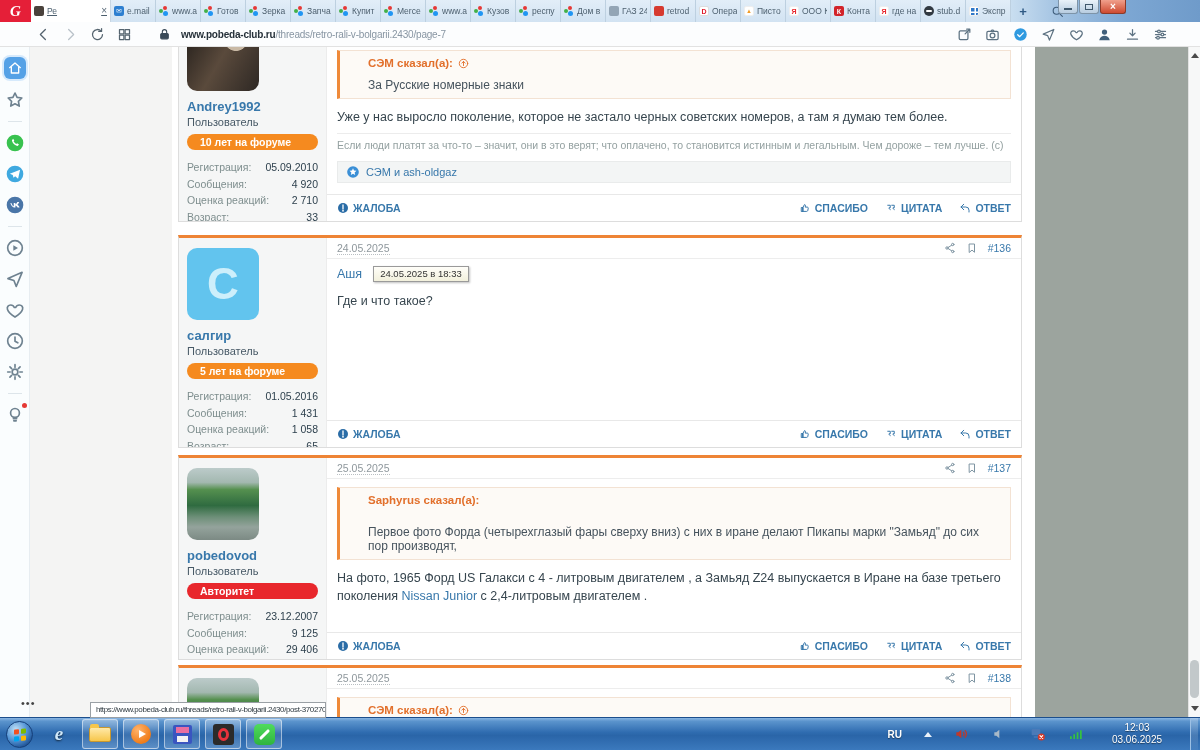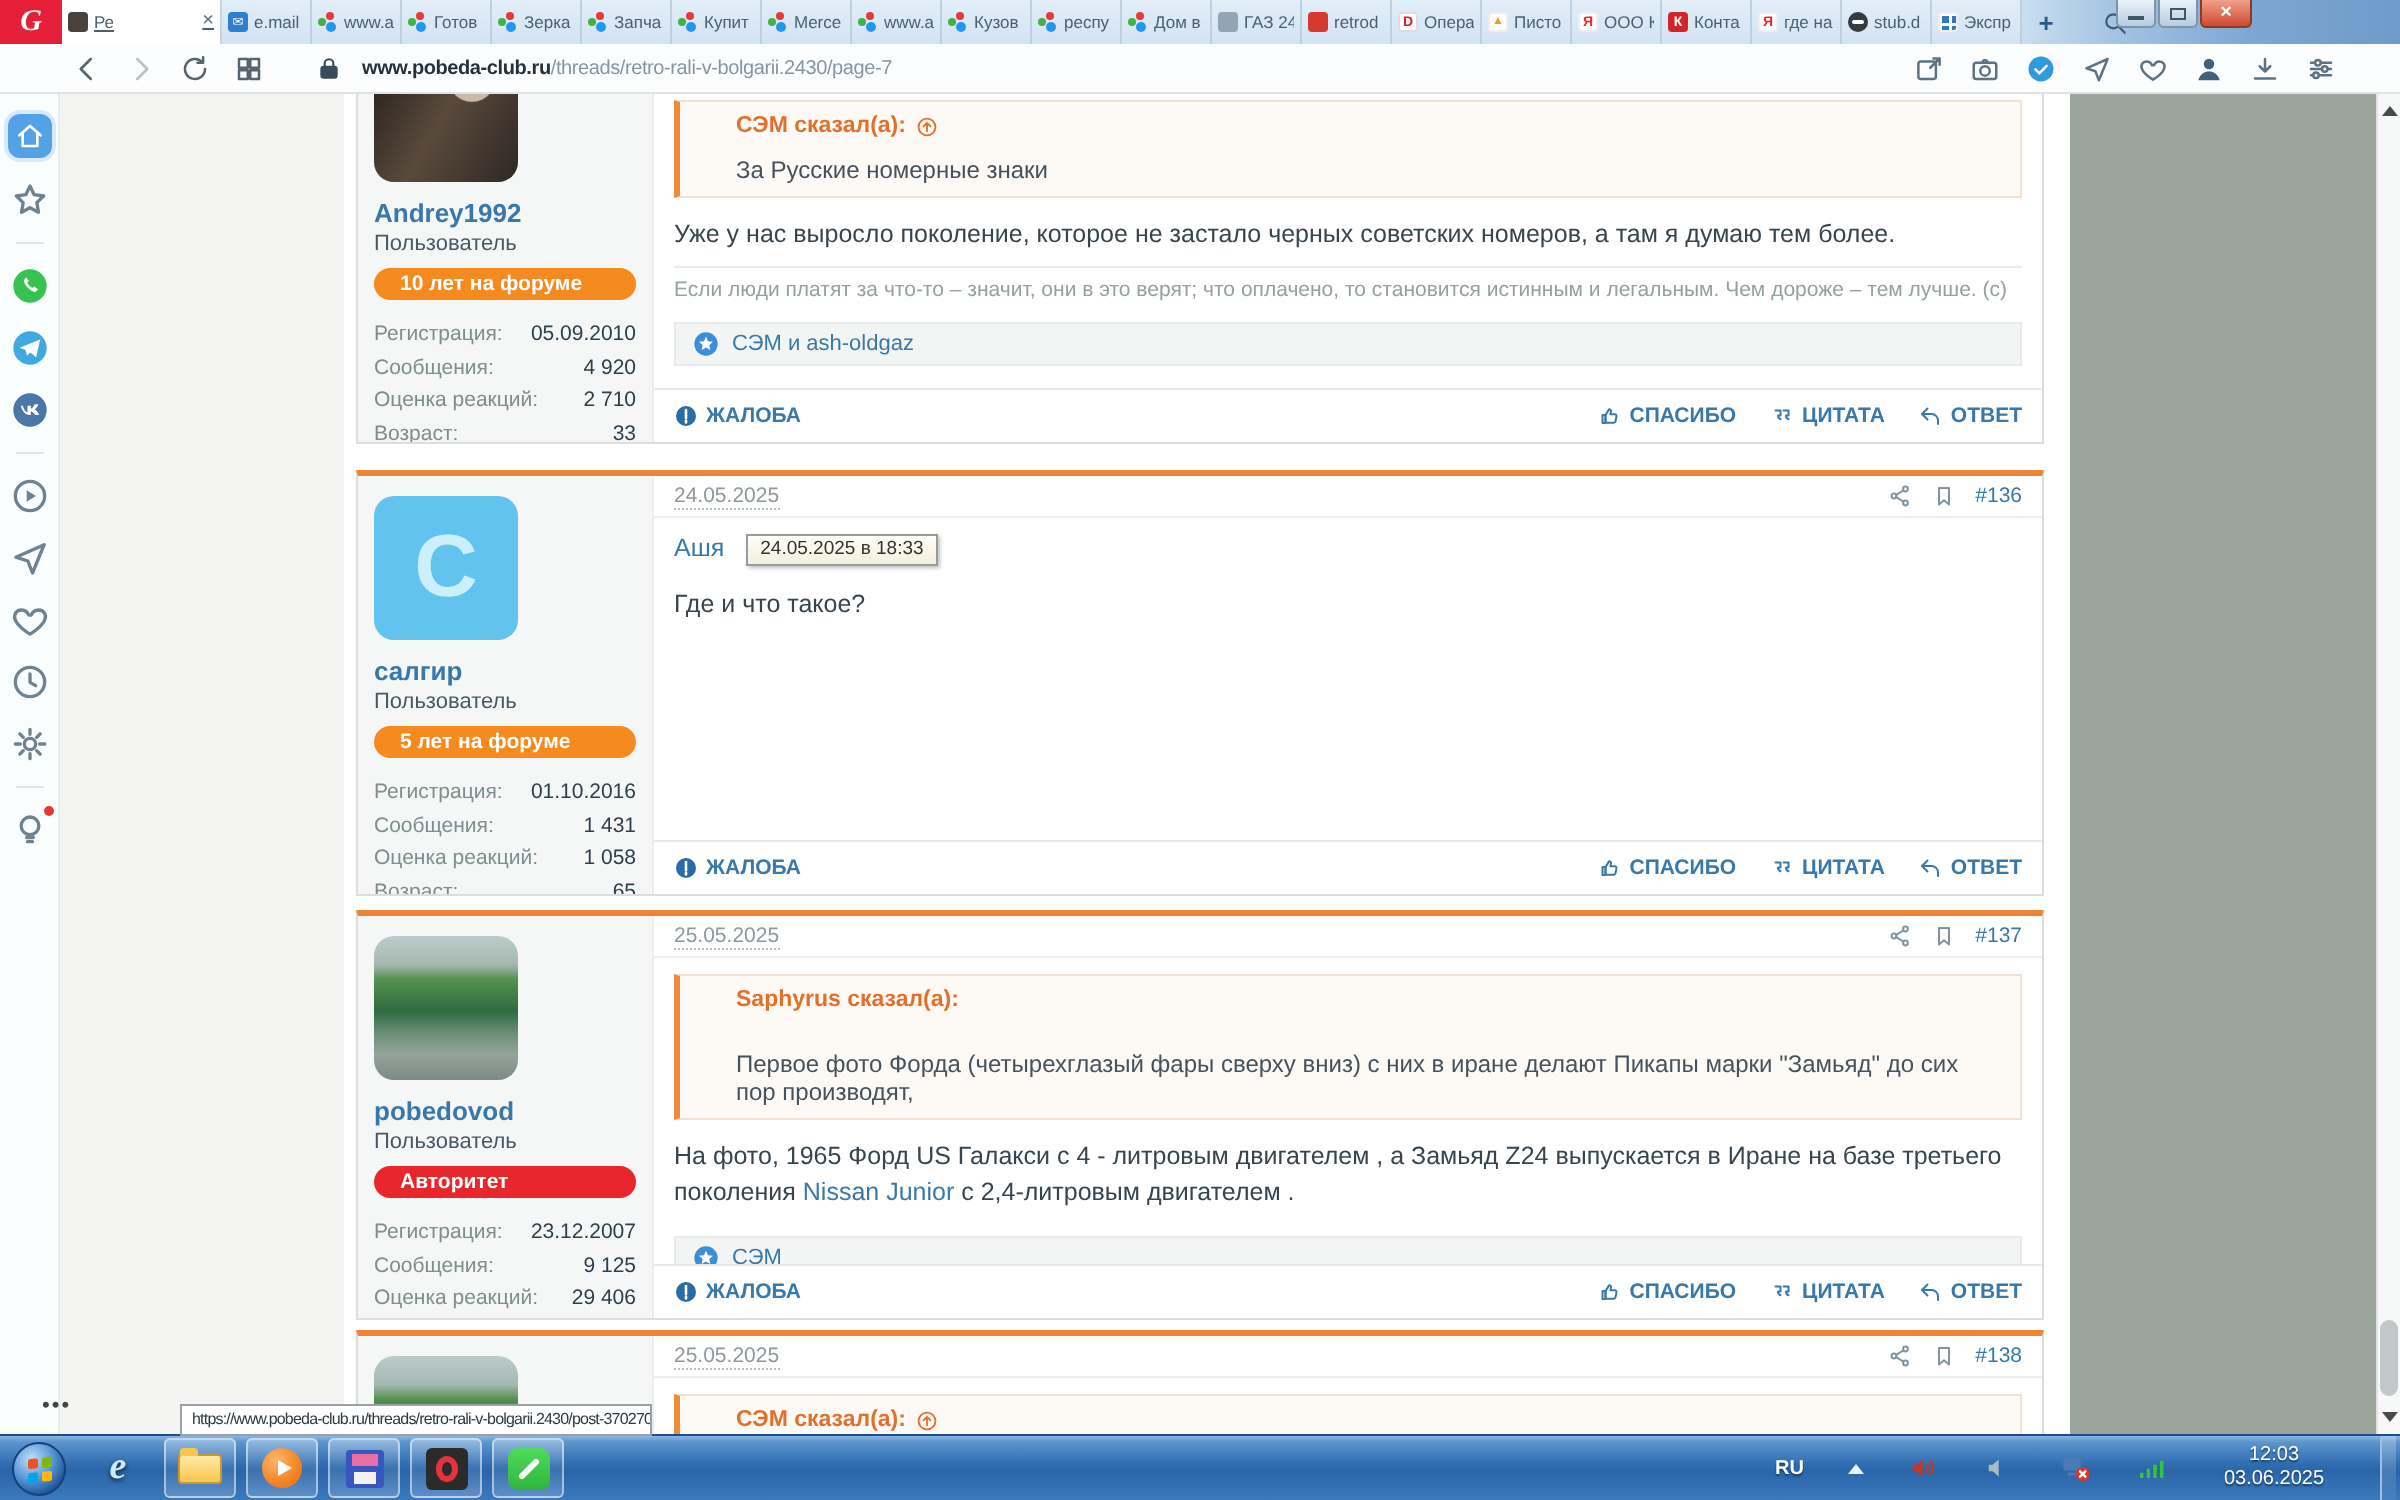--- a/index.html
+++ b/index.html
@@ -561,21 +561,21 @@
 
     <div class="post" style="height:213px; margin-top:13px;">
       <div class="usercell">
         <div class="avatar av-salgir">С</div>
         <div class="uname">салгир</div>
         <div class="urole">Пользователь</div>
         <div class="ubadge" style="background: linear-gradient(rgb(245, 138, 31), rgb(245, 138, 31));">5 лет на форуме</div>
         <div class="ustats">
             <div class="ustat">
               <span class="sl">Регистрация:</span>
-              <span class="sv">01.10.2016</span>
+              <span class="sv">01.05.2016</span>
             </div>
             <div class="ustat">
               <span class="sl">Сообщения:</span>
               <span class="sv">1 431</span>
             </div>
             <div class="ustat">
               <span class="sl">Оценка реакций:</span>
               <span class="sv">1 058</span>
             </div>
             <div class="ustat">
@@ -697,29 +697,20 @@
           </span>
         </div>
         <div class="pbody">
           <div class="quote">
             <div class="qauthor">
                 <span>Saphyrus сказал(а):</span>
               </div>
             <div class="qtext" style="margin-top:19px;">Первое фото Форда (четырехглазый фары сверху вниз) с них в иране делают Пикапы марки "Замьяд" до сих пор производят,</div>
           </div>
           <div class="ptext"><span>На фото, 1965 Форд US Галакси с 4 - литровым двигателем , а Замьяд Z24 выпускается в Иране на базе третьего поколения </span><a class="plink">Nissan Junior</a><span> с 2,4-литровым двигателем .</span></div>
-          <div class="reactions" style="margin-top:13px;">
-            <span class="svgi reactico rx-ico">
-                <svg viewBox="0 0 24 24" fill="none" stroke="currentColor" stroke-width="2" stroke-linecap="round" stroke-linejoin="round">
-                  <circle cx="12" cy="12" r="10" fill="#3b8fd6" stroke="none"></circle>
-                  <path d="M12 5.6l1.7 4 4.3.4-3.2 2.9.9 4.2-3.7-2.2-3.7 2.2.9-4.2-3.2-2.9 4.3-.4z" fill="#fff" stroke="none"></path>
-                </svg>
-              </span>
-            <span>СЭМ</span>
-          </div>
         </div>
         <div class="pfoot">
             <span class="flink">
               <span class="svgi fic">
                 <svg viewBox="0 0 24 24" fill="none" stroke="currentColor" stroke-width="2" stroke-linecap="round" stroke-linejoin="round">
                   <circle cx="12" cy="12" r="10" fill="#2a6ca6" stroke="none"></circle>
                   <path d="M12 6v8" stroke="#fff" stroke-width="2.6"></path>
                   <path d="M12 16.6v1.8" stroke="#fff" stroke-width="2.6"></path>
                 </svg>
               </span>

